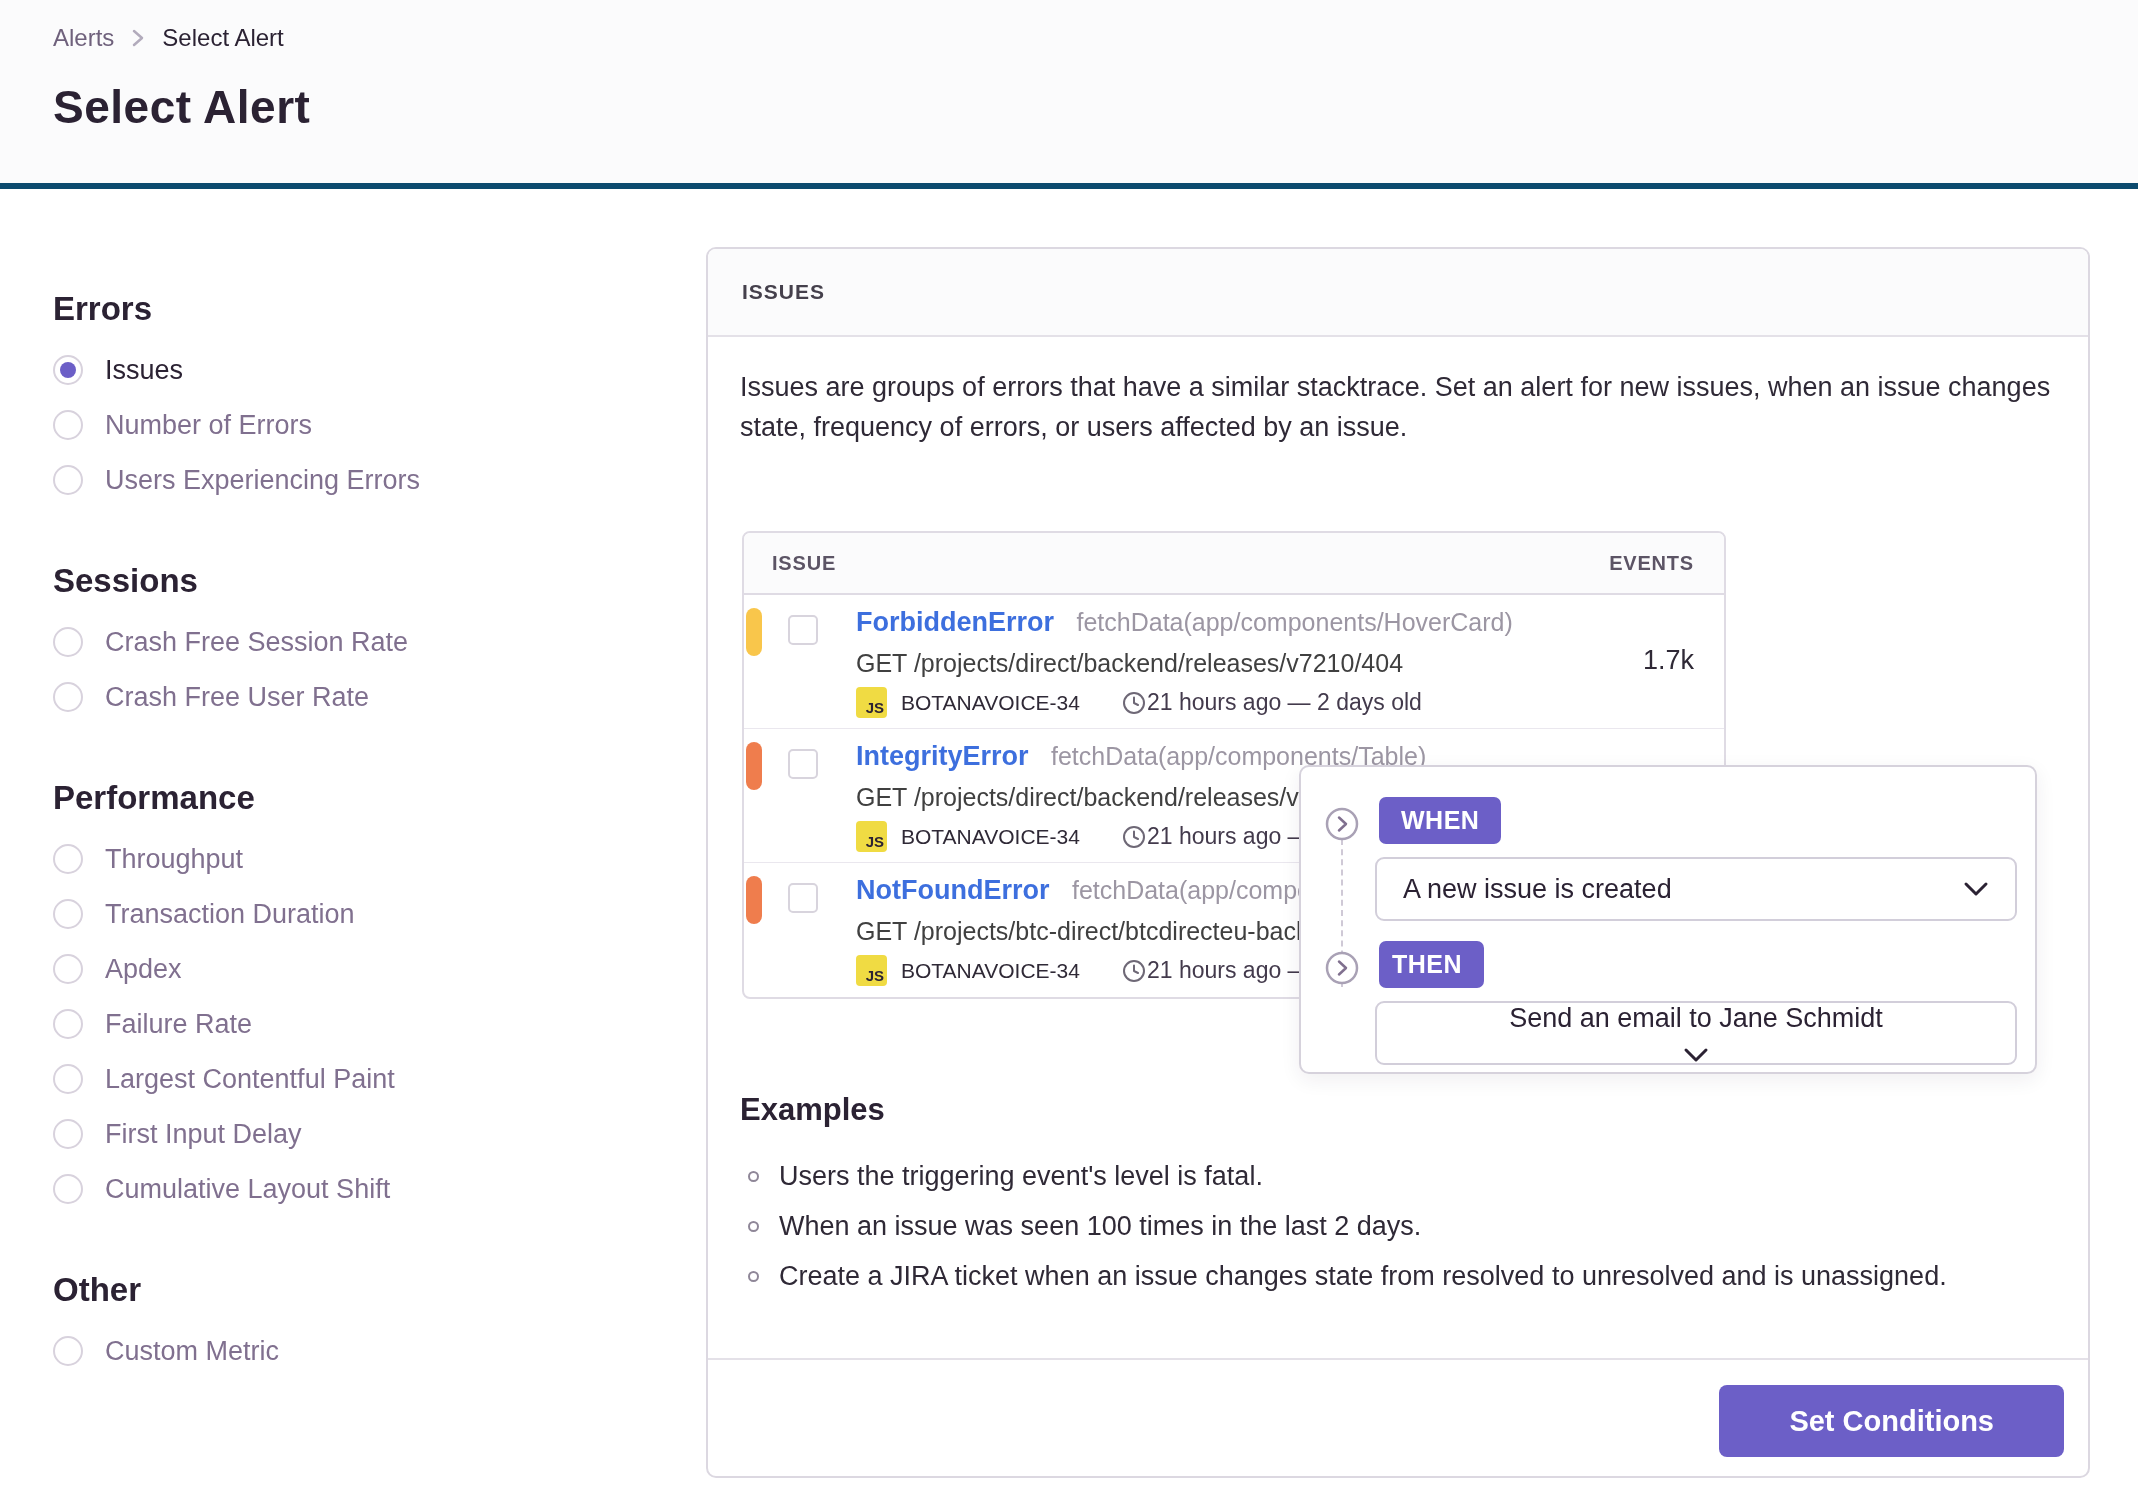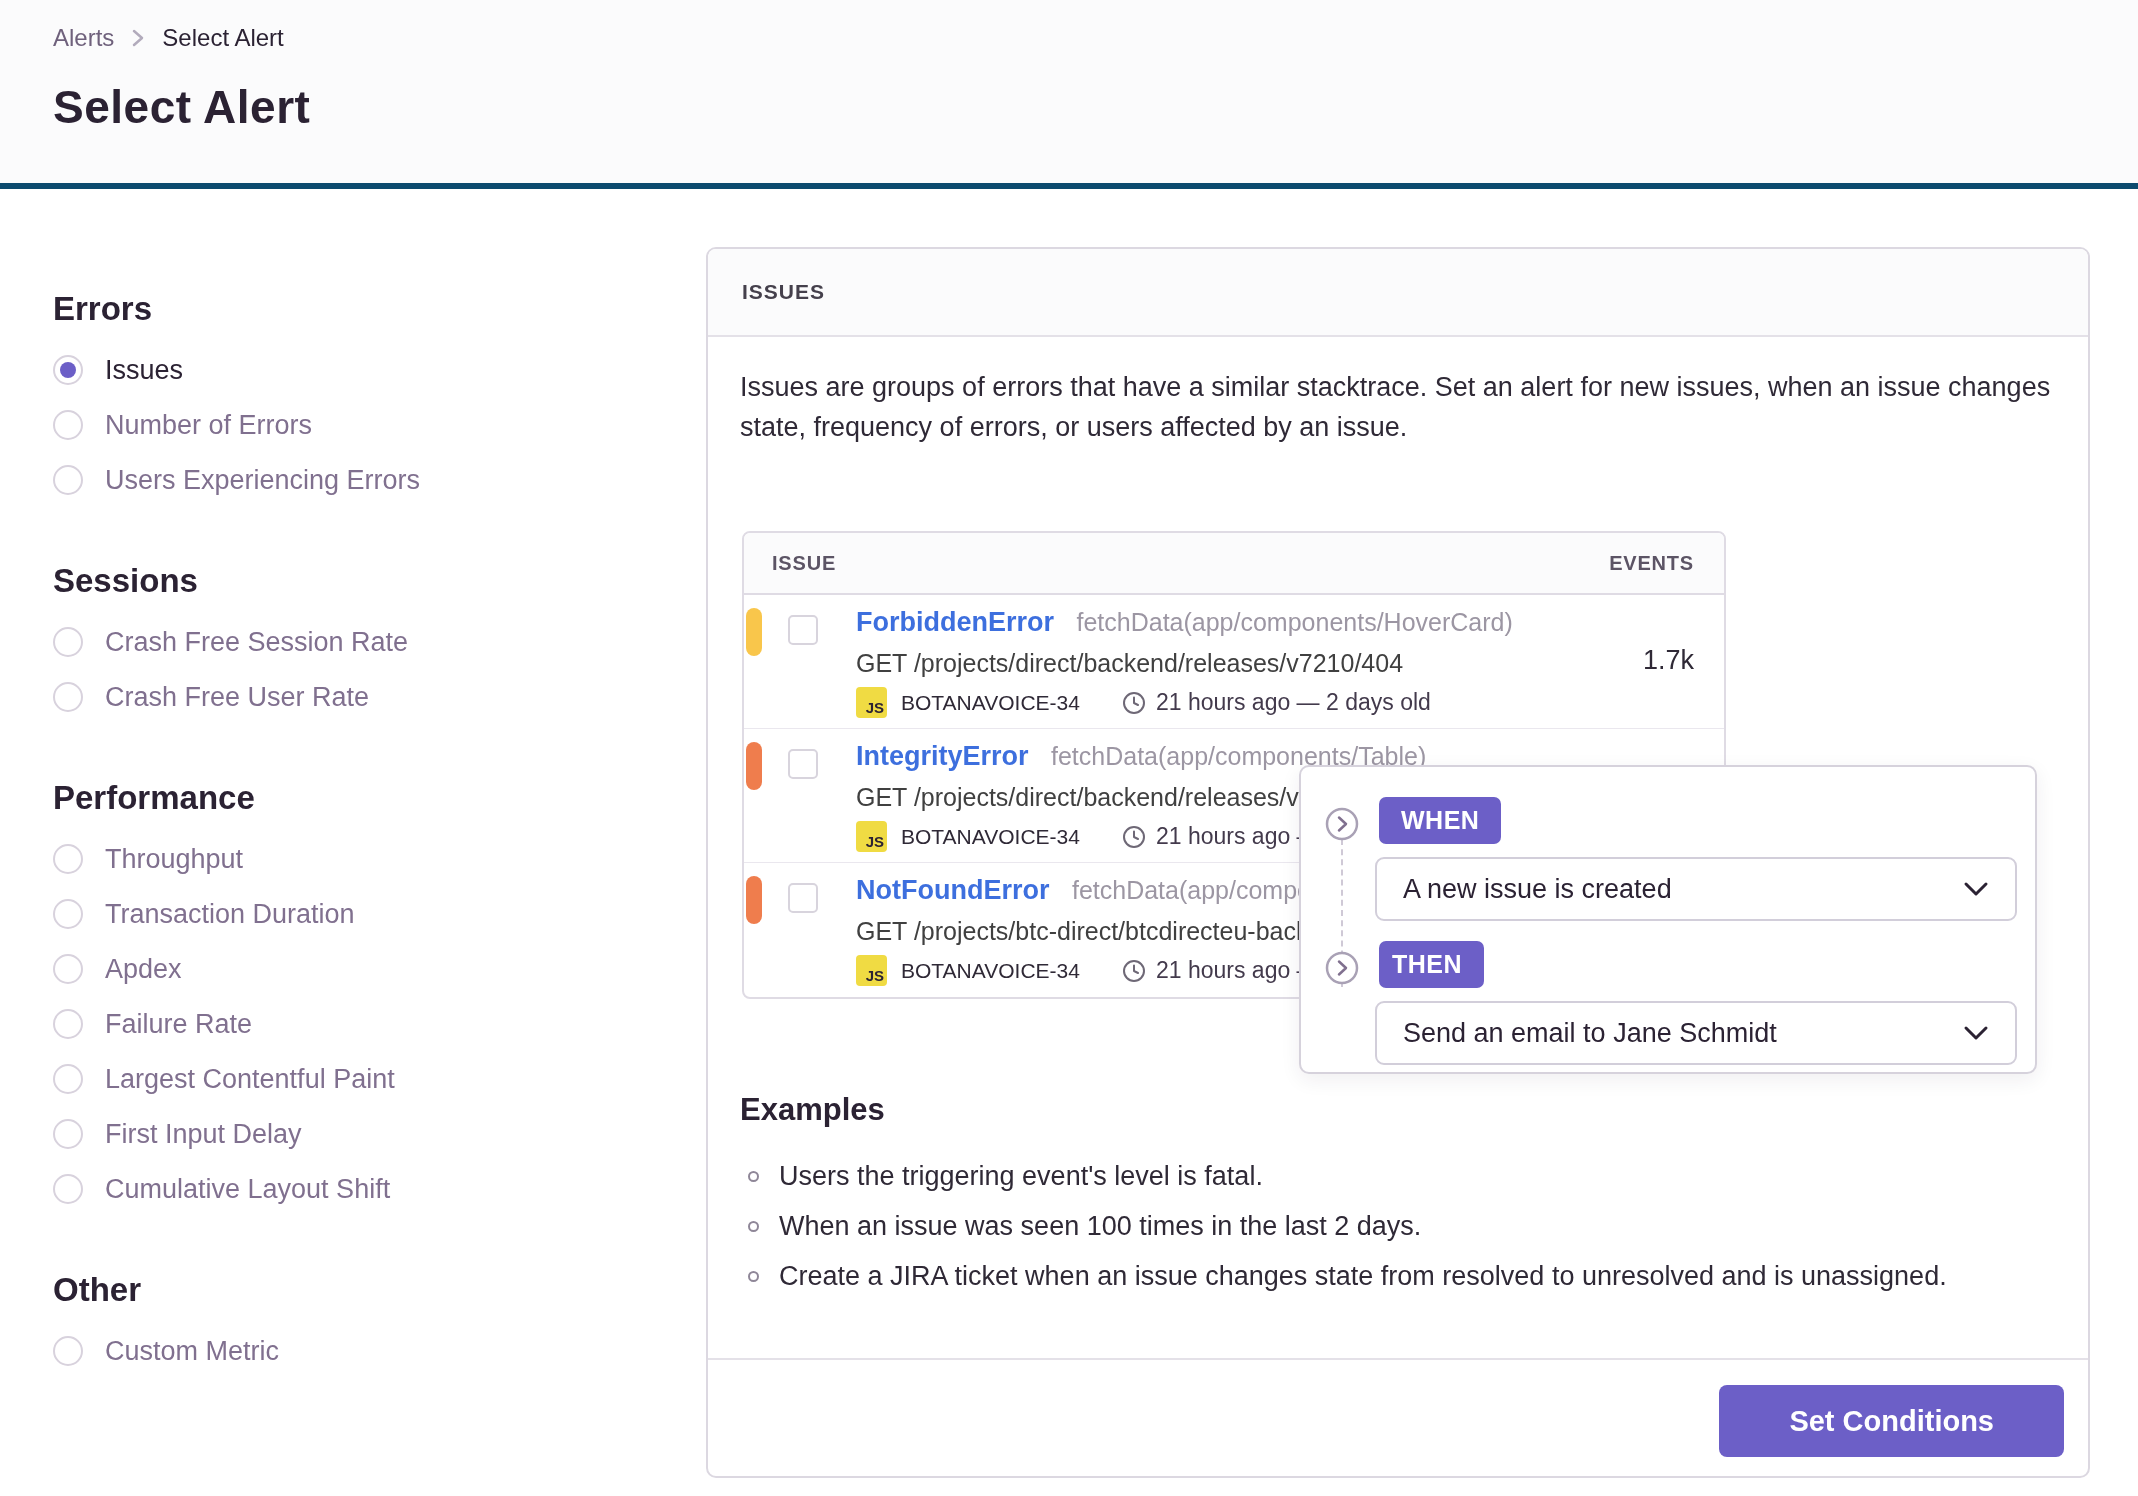--- a/index.html
+++ b/index.html
@@ -68,21 +68,21 @@
   .issue-title { font-size: 27px; font-weight: 700; color: #3D6FDE; cursor: pointer; }
   .issue-culprit { font-size: 25px; color: #9C96A3; margin-left: 18px; }
   .row-line2 { position: absolute; left: 112px; top: 54px; font-size: 25px; color: #404040; white-space: nowrap; overflow: hidden; width: 700px; }
   .row-line3 { position: absolute; left: 112px; top: 92px; display: flex; align-items: center; gap: 14px; white-space: nowrap; }
   .js-badge {
     width: 31px; height: 31px; background: #F0DB43; border-radius: 4px;
     display: flex; align-items: flex-end; justify-content: flex-end;
     font-size: 15px; font-weight: 700; color: #2B2233; padding: 0 3px 2px 0;
   }
   .short-id { font-family: Liberation Sans, sans-serif; font-size: 21px; color: #2F2936; margin-right: 28px; }
-  .age-wrap { display: flex; align-items: center; gap: 10px; }
+  .age-wrap { display: flex; align-items: center; gap: 1px; }
   .age-text { font-size: 23px; color: #433A4C; }
   .events-value { position: absolute; right: 30px; top: 50px; font-size: 27px; color: #2F2936; }
 
   
   .builder-card {
     position: absolute; left: 591px; top: 516px; width: 738px; height: 309px;
     background: #fff; border: 2px solid #D6D2DC; border-radius: 10px;
     box-shadow: 0 6px 20px rgba(43,34,51,0.07); z-index: 10;
   }
   .connector-line { position: absolute; left: 40px; top: 72px; height: 148px; border-left: 2px dashed #CFC9D6; }
@@ -96,21 +96,21 @@
   }
   .step-badge.when { top: 30px; }
   .step-badge.then { top: 174px; padding-left: 13px; }
   .builder-select {
     position: absolute; left: 74px; width: 642px; height: 64px;
     border: 2px solid #D2CEDA; border-radius: 9px; background: #fff;
     display: flex; align-items: center; justify-content: space-between;
     padding: 0 26px; cursor: pointer;
   }
   .builder-select.s1 { top: 90px; }
-  .builder-select.s2 { top: 234px; }
+  .builder-select.s2 { top: 234px; flex-direction: column; }
   .select-value { font-size: 27px; color: #2B2233; }
 
   
   .examples-heading { position: absolute; left: 32px; top: 843px; font-size: 31px; font-weight: 600; color: #2B2233; }
   .examples-list { position: absolute; left: 40px; top: 902px; list-style: none; }
   .examples-list li { display: flex; align-items: center; gap: 20px; height: 50px; font-size: 27px; color: #2F2936; }
   .bullet-ring { width: 11px; height: 11px; border: 2px solid #8F8798; border-radius: 50%; flex: 0 0 auto; }
 
   
   .panel-footer {

